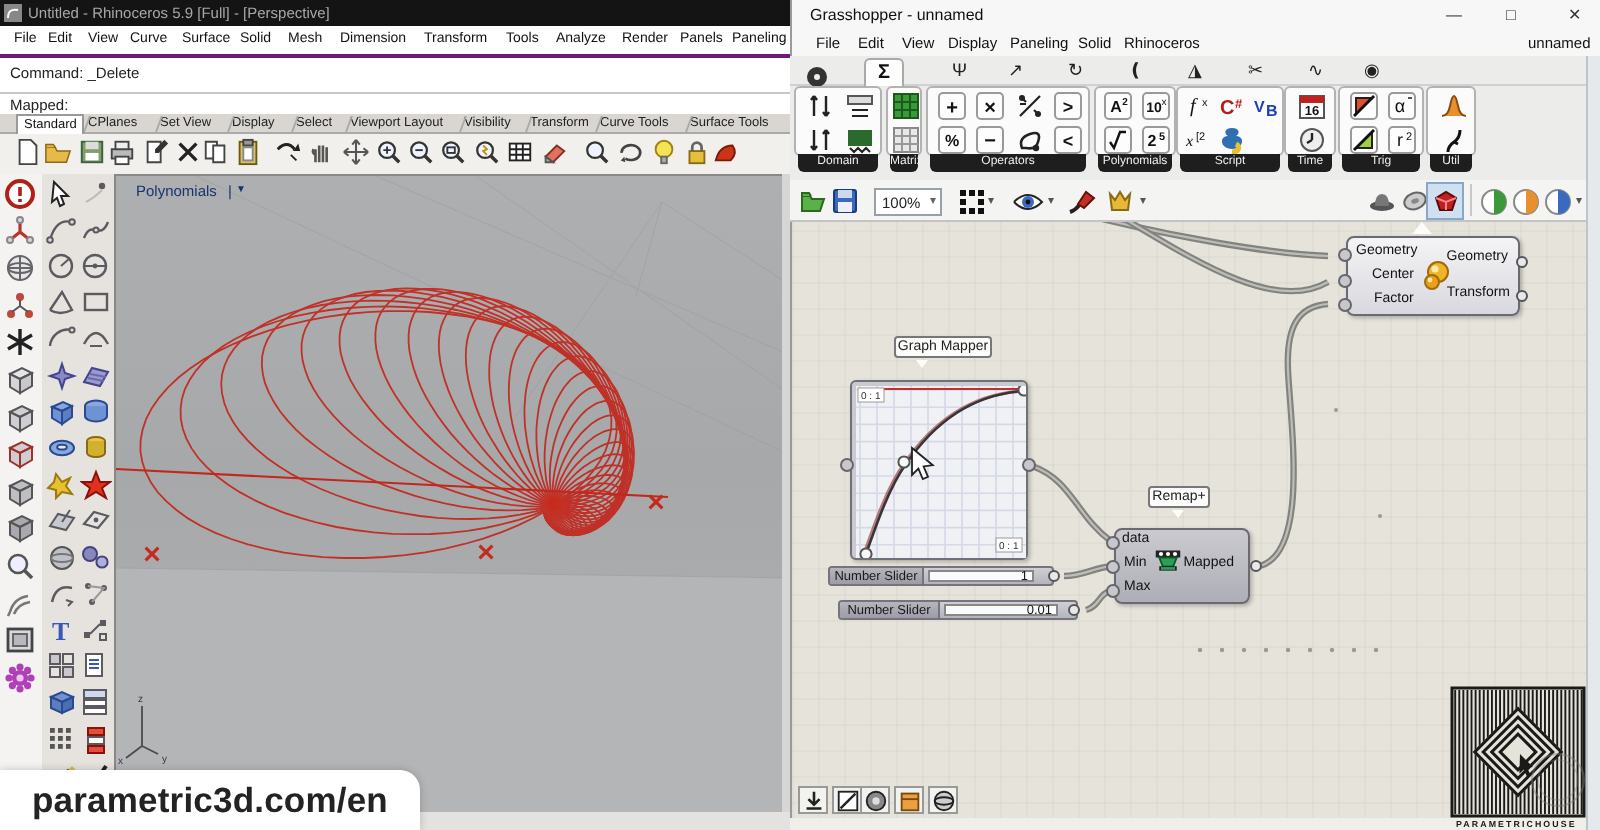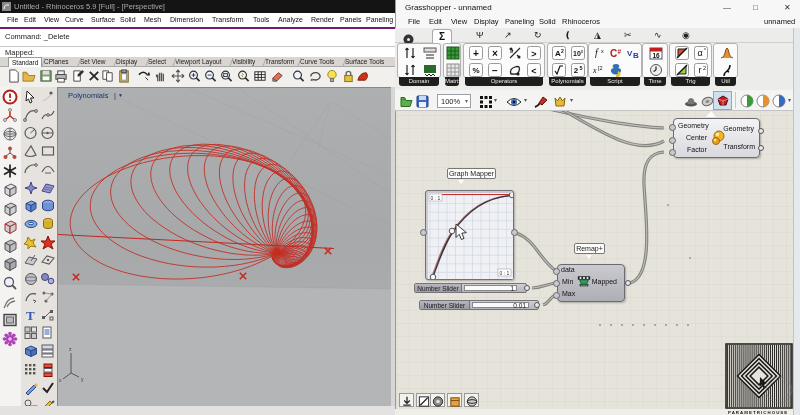--- a/index.html
+++ b/index.html
@@ -462,20 +462,23 @@
           <text x="58" y="381">x</text>
           <text x="80" y="380">y</text>
 </g>
 </svg>
   <div style="position:absolute;left:10px;top:3px;font-size:7.5px;color:#16356e">Polynomials</div>
   <div style="position:absolute;left:56px;top:3px;font-size:7.5px;color:#16356e">|</div>
   <div style="position:absolute;left:60px;top:4px;font-size:5px;color:#16356e">▼</div>
  </div>
  <div style="position:absolute;left:391px;top:87px;width:4px;height:319px;background:#d6d6d4"></div>
  <div style="position:absolute;left:0;top:406px;width:395px;height:9px;background:#e3e2e0"></div>
+ <div style="position:absolute;left:0;top:385px;width:210px;height:30px;background:#fff;border-radius:0 10px 0 0;z-index:8;box-shadow:0 0 4px rgba(0,0,0,0.2)">
+   <div style="position:absolute;left:16px;top:5px;font-size:17.5px;font-weight:bold;color:#232323;letter-spacing:0.1px">parametric3d.com/en</div>
+ </div>
 </div>
 
 <div style="position:absolute;left:395px;top:0;width:405px;height:415px;background:#f0f0ee;border-left:1px solid #9a9a9a">
  <div style="position:absolute;left:0;top:0;width:100%;height:15px;background:#f7f7f7;font-size:8px;color:#111;line-height:15px">
    <span style="margin-left:9px">Grasshopper - unnamed</span>
    <span style="position:absolute;left:327px;color:#333">—</span>
    <span style="position:absolute;left:357px;color:#333">□</span>
    <span style="position:absolute;left:388px;color:#333">✕</span>
  </div>
  <div style="position:absolute;left:0;top:15px;width:100%;height:13px;background:#f7f7f7;font-size:7.5px;color:#111;line-height:13px">

